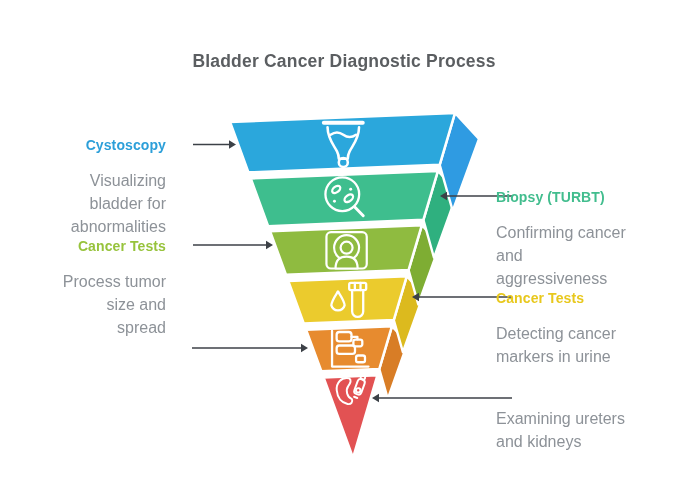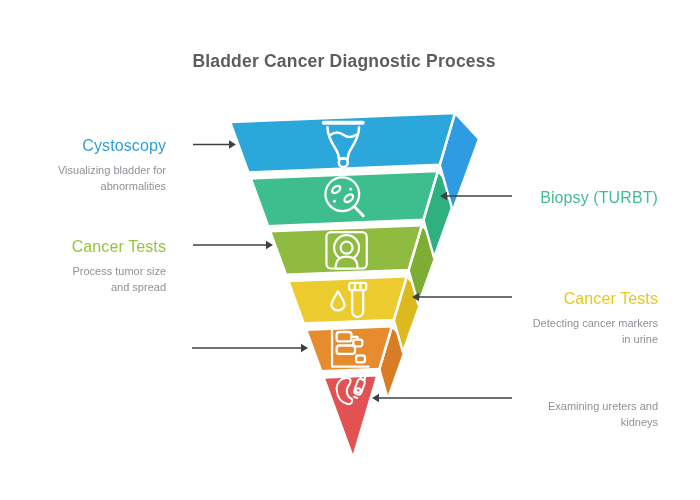--- a/index.html
+++ b/index.html
@@ -7,23 +7,23 @@
     position:relative;width:688px;height:500px;background:#ffffff;overflow:hidden;
     font-family:"Liberation Sans", sans-serif;
   }
   .page-title{
     position:absolute;top:51px;left:0;right:0;margin:0;
     text-align:center;font-size:17.5px;font-weight:bold;color:#5b5e61;letter-spacing:.2px;
   }
   #funnel-svg{position:absolute;left:0;top:0;}
   .label-block{position:absolute;}
   .label-block.left{width:112px;right:522px;text-align:right;}
-  .label-block.right{width:136px;left:522px;text-align:right;}
-  .stage-title{font-size:16px;font-weight:normal;letter-spacing:.1px;}
-  .stage-desc{margin-top:8px;font-size:11px;line-height:1.45;color:#8d9298;}
+  .label-block.right{width:136px;left:496px;text-align:left;}
+  .stage-title{font-size:14px;font-weight:bold;letter-spacing:.1px;}
+  .stage-desc{margin-top:16px;font-size:16px;line-height:1.45;color:#8d9298;}
 </style>
 </head>
 <body>
 
 <div class="canvas">
   <h1 class="page-title" style="color: rgb(91, 94, 97);">Bladder Cancer Diagnostic Process</h1>
 
   <svg id="funnel-svg" width="700" height="500" viewBox="0 0 700 500">
       <polygon points="392.0,326.2 407.6,343.1 387.8,398.9 379.3,369.0" fill="#d87d26" stroke="#fff" stroke-width="2.4" stroke-linejoin="round"></polygon>
       <polygon points="406.8,276.2 423.6,294.4 402.9,352.2 393.8,320.0" fill="#dcba1e" stroke="#fff" stroke-width="2.4" stroke-linejoin="round"></polygon>
@@ -105,20 +105,21 @@
     </g>
     </svg>
 
   <div class="label-block left" style="top:137px">
     <div class="stage-title" style="color: rgb(44, 159, 217);">Cystoscopy</div>
     <div class="stage-desc">Visualizing bladder for abnormalities</div>
   </div>
 
   <div class="label-block right" style="top:189px">
     <div class="stage-title" style="color: rgb(66, 189, 142);">Biopsy (TURBT)</div>
+    <div class="stage-desc">Confirming cancer and aggressiveness</div>
   </div>
 
   <div class="label-block left" style="top:238px">
     <div class="stage-title" style="color: rgb(151, 195, 60);">Cancer Tests</div>
     <div class="stage-desc">Process tumor size and spread</div>
   </div>
 
   <div class="label-block right" style="top:290px">
     <div class="stage-title" style="color: rgb(232, 200, 29);">Cancer Tests</div>
     <div class="stage-desc">Detecting cancer markers in urine</div>

